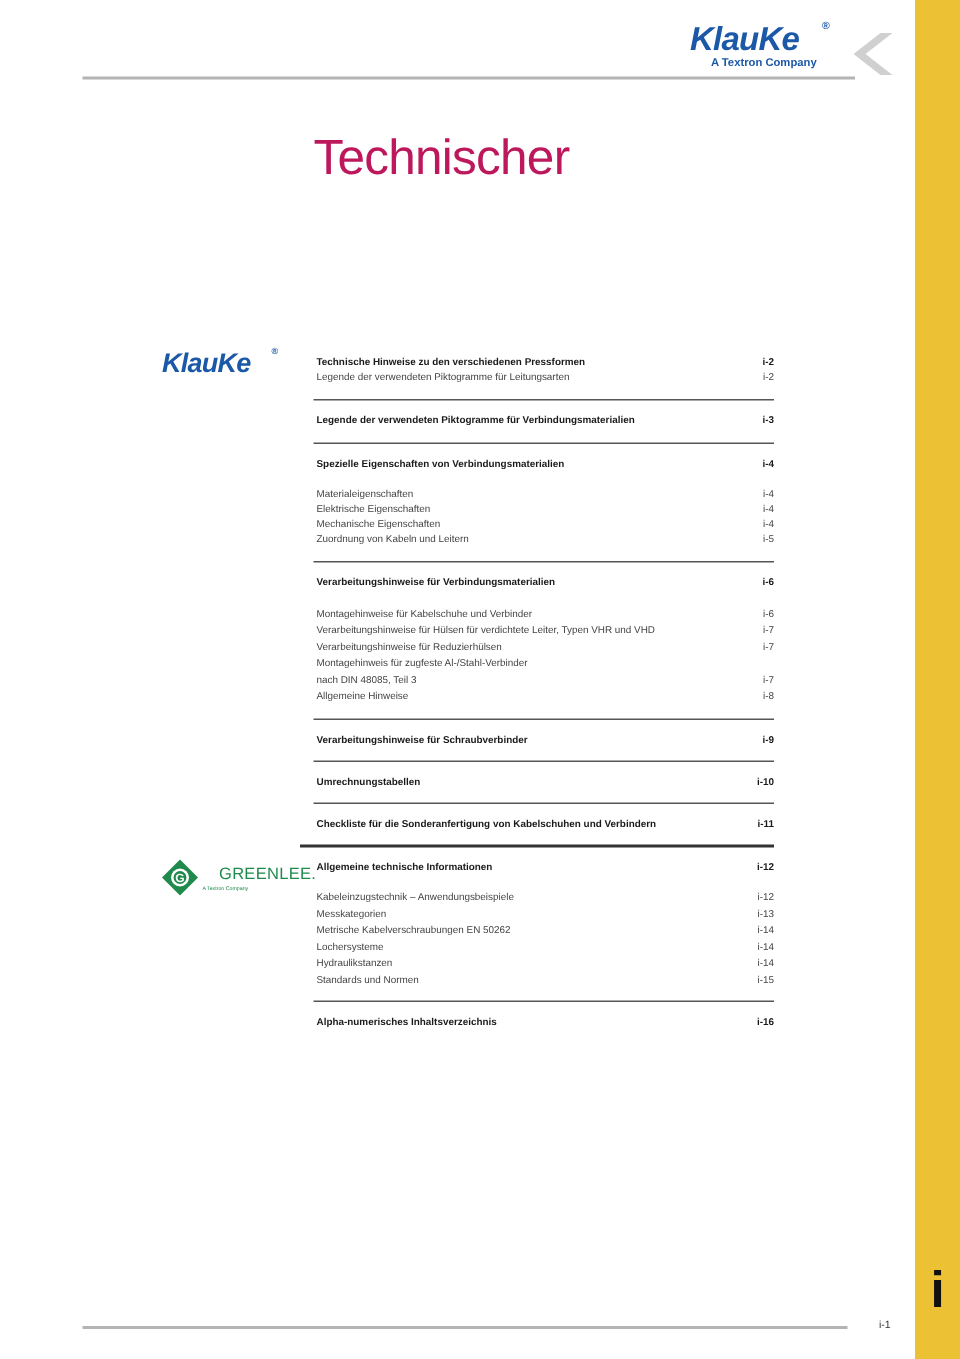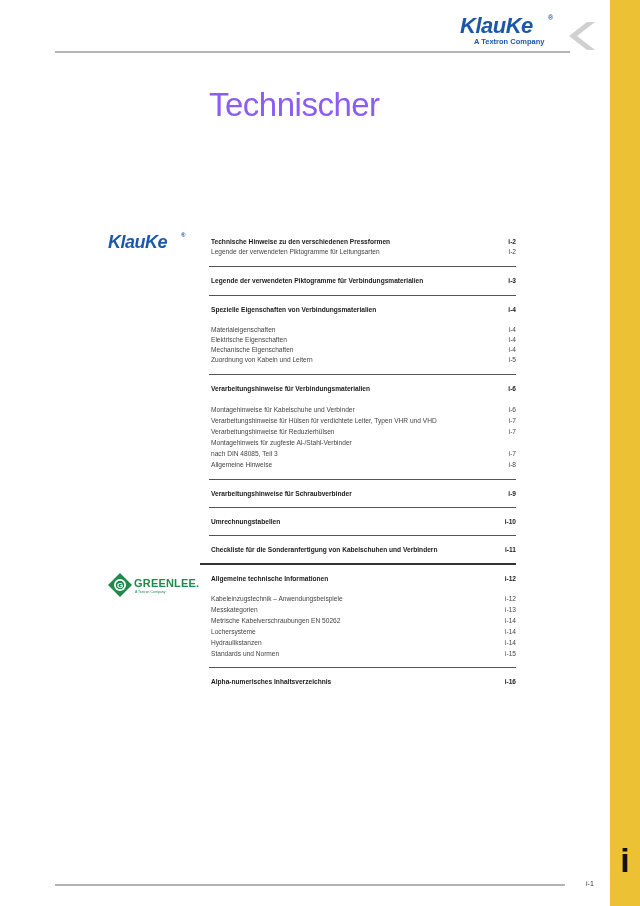--- a/index.html
+++ b/index.html
@@ -13,29 +13,29 @@
   .header-line { position: absolute; left: 55px; top: 51px; width: 515px; height: 2px; background: #b4b4b4; }
   .chevron { position: absolute; left: 565px; top: 18px; width: 36px; height: 36px; }
 
   .logo-klauke-top { position: absolute; left: 460px; top: 14px; width: 100px; height: 36px; }
   .klauke-word { font-family: "Liberation Sans", sans-serif; font-weight: bold; font-style: italic;
                  color: #1c58a8; letter-spacing: -0.5px; }
   .logo-klauke-top .klauke-word { position: absolute; left: 0; top: 0; font-size: 22px; line-height: 24px; }
   .logo-klauke-top .reg { position: absolute; left: 88px; top: 0; font-size: 7px; color: #1c58a8; font-weight: bold; }
   .logo-klauke-top .tagline { position: absolute; left: 14px; top: 23px; font-size: 7.5px; font-weight: bold; color: #1c58a8; white-space: nowrap; }
 
-  .page-title { position: absolute; left: 209px; top: 86px; font-size: 33px; line-height: 37px; font-weight: normal; color: #8b5cf6; letter-spacing: -0.5px; text-align: right; }
+  .page-title { position: absolute; left: 209px; top: 86px; font-size: 33px; line-height: 37px; font-weight: normal; color: #be185d; letter-spacing: -0.5px; text-align: right; }
 
   .logo-klauke-side { position: absolute; left: 108px; top: 232px; width: 90px; height: 22px; }
   .logo-klauke-side .klauke-word { position: absolute; left: 0; top: 0; font-size: 18px; line-height: 20px; }
   .logo-klauke-side .reg { position: absolute; left: 73px; top: 0; font-size: 6px; color: #1c58a8; font-weight: bold; }
 
   .logo-greenlee { position: absolute; left: 108px; top: 573px; width: 90px; height: 26px; }
   .g-diamond { position: absolute; left: 0; top: 0; width: 24px; height: 24px; }
-  .greenlee-word { position: absolute; left: 26px; top: 4px; font-size: 11px; font-weight: bold; color: #1f8a4c; letter-spacing: 0.2px; }
+  .greenlee-word { position: absolute; left: 38px; top: 4px; font-size: 11px; font-weight: normal; color: #1f8a4c; letter-spacing: 0.2px; }
   .greenlee-tag { position: absolute; left: 27px; top: 17px; font-size: 3.5px; color: #1f8a4c; white-space: nowrap; }
   .toc-row { position: absolute; left: 0; width: 305px; height: 11px; font-size: 6.6px; line-height: 11px; white-space: nowrap; }
   .toc-row .lbl { position: absolute; left: 0; top: 0; }
   .toc-row .pg { position: absolute; right: 0; top: 0; }
   .toc-row.bold { font-weight: bold; color: #1a1a1a; }
   .toc-row.sub { font-weight: normal; color: #444; }
   .sep { position: absolute; left: 209px; width: 307px; height: 1px; background: #555; }
 
   .footer-line { position: absolute; left: 55px; top: 884px; width: 510px; height: 2px; background: #b4b4b4; }
   .folio { position: absolute; left: 586px; top: 880px; font-size: 7px; color: #333; }

